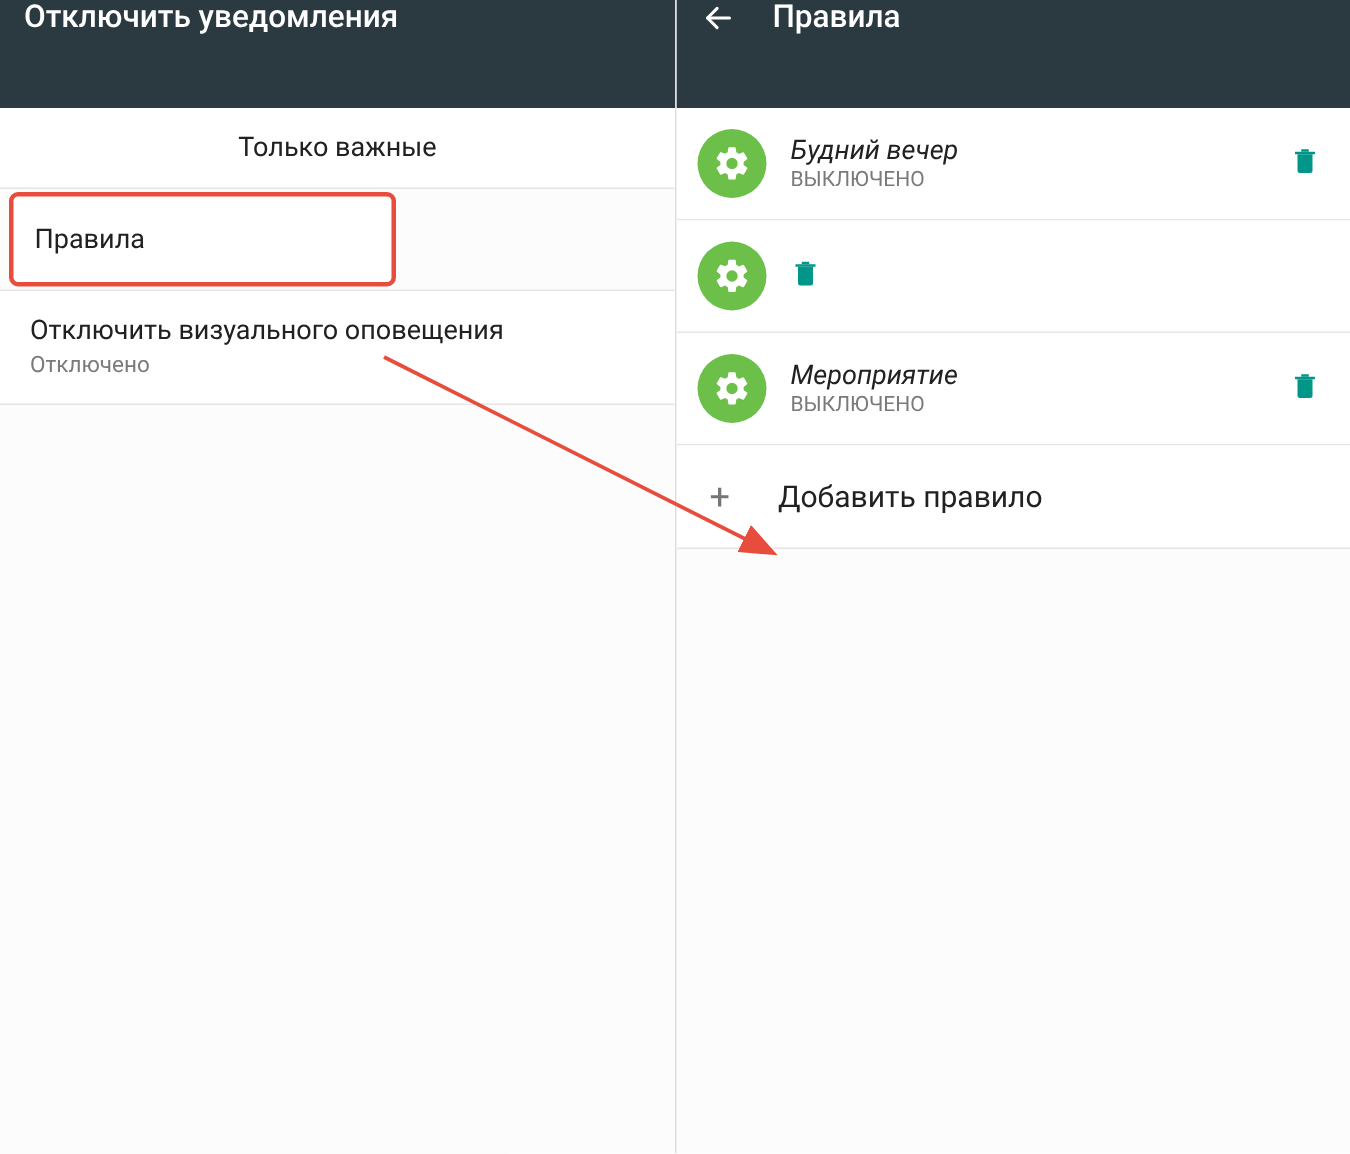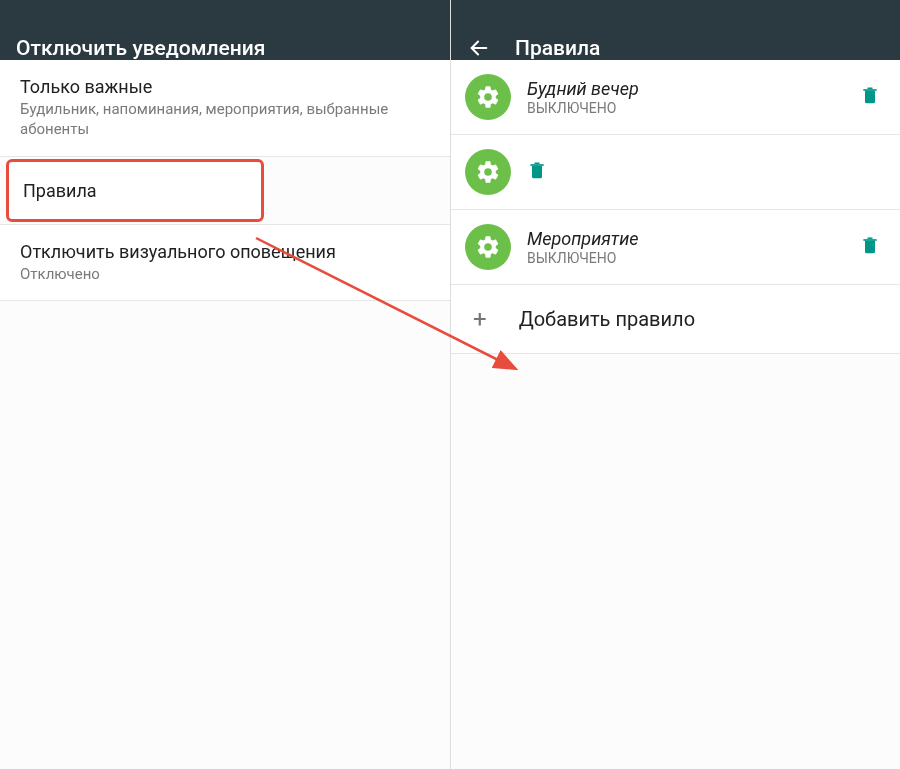--- a/index.html
+++ b/index.html
@@ -2,35 +2,35 @@
 <html><head>
   <meta charset="utf-8">
   <style>
     * { margin: 0; padding: 0; box-sizing: border-box; font-family: Roboto, Arial, sans-serif; }
     body { display: flex; width: 900px; height: 769px; background: #fff; position: relative; }
     .screen { width: 450px; height: 100%; background: #fcfcfc; overflow: hidden; display: flex; flex-direction: column; }
     .screen + .screen { border-left: 1px solid #ddd; }
     .appbar {
       background: #2b3a40;
       color: #fff;
-      height: 60px;
+      height: 72px;
       display: flex;
-      align-items: flex-end;
+      align-items: flex-start;
       padding: 0 16px;
       gap: 24px;
     }
     .appbar-title { font-size: 21px; font-weight: 500; }
     .back-arrow { width: 24px; height: 24px; display: flex; align-items: center; justify-content: center; cursor: pointer; }
     .list-item {
       padding: 16px 20px;
       border-bottom: 1px solid #e6e6e6;
       cursor: pointer;
       background: #fff;
     }
-    .list-item.first-top { border-top: none; }
+    .list-item.first-top { border-top: none; text-align: center; }
     .item-title { font-size: 18px; color: #212121; }
     .item-sub { font-size: 15px; color: #7a7a7a; margin-top: 2px; line-height: 1.35; }
     .highlight {
       position: relative;
       border: 3px solid #e74c3c;
       border-radius: 6px;
       margin: 2px 10px 2px 6px;
       width: 258px;
       padding: 18px 14px;
       background: #fff;
@@ -77,21 +77,20 @@
 </head>
 <body>
 
 <div class="screen">
   <div class="appbar">
     <span class="appbar-title">Отключить уведомления</span>
   </div>
 
   <div class="list-item first-top">
     <div class="item-title">Только важные</div>
-    <div class="item-sub">Будильник, напоминания, мероприятия, выбранные абоненты</div>
   </div>
 
   <div class="highlight">
     <div class="item-title">Правила</div>
   </div>
 
   <div class="list-item" style="border-top:1px solid #e6e6e6;">
     <div class="item-title">Отключить визуального оповещения</div>
     <div class="item-sub">Отключено</div>
   </div>

